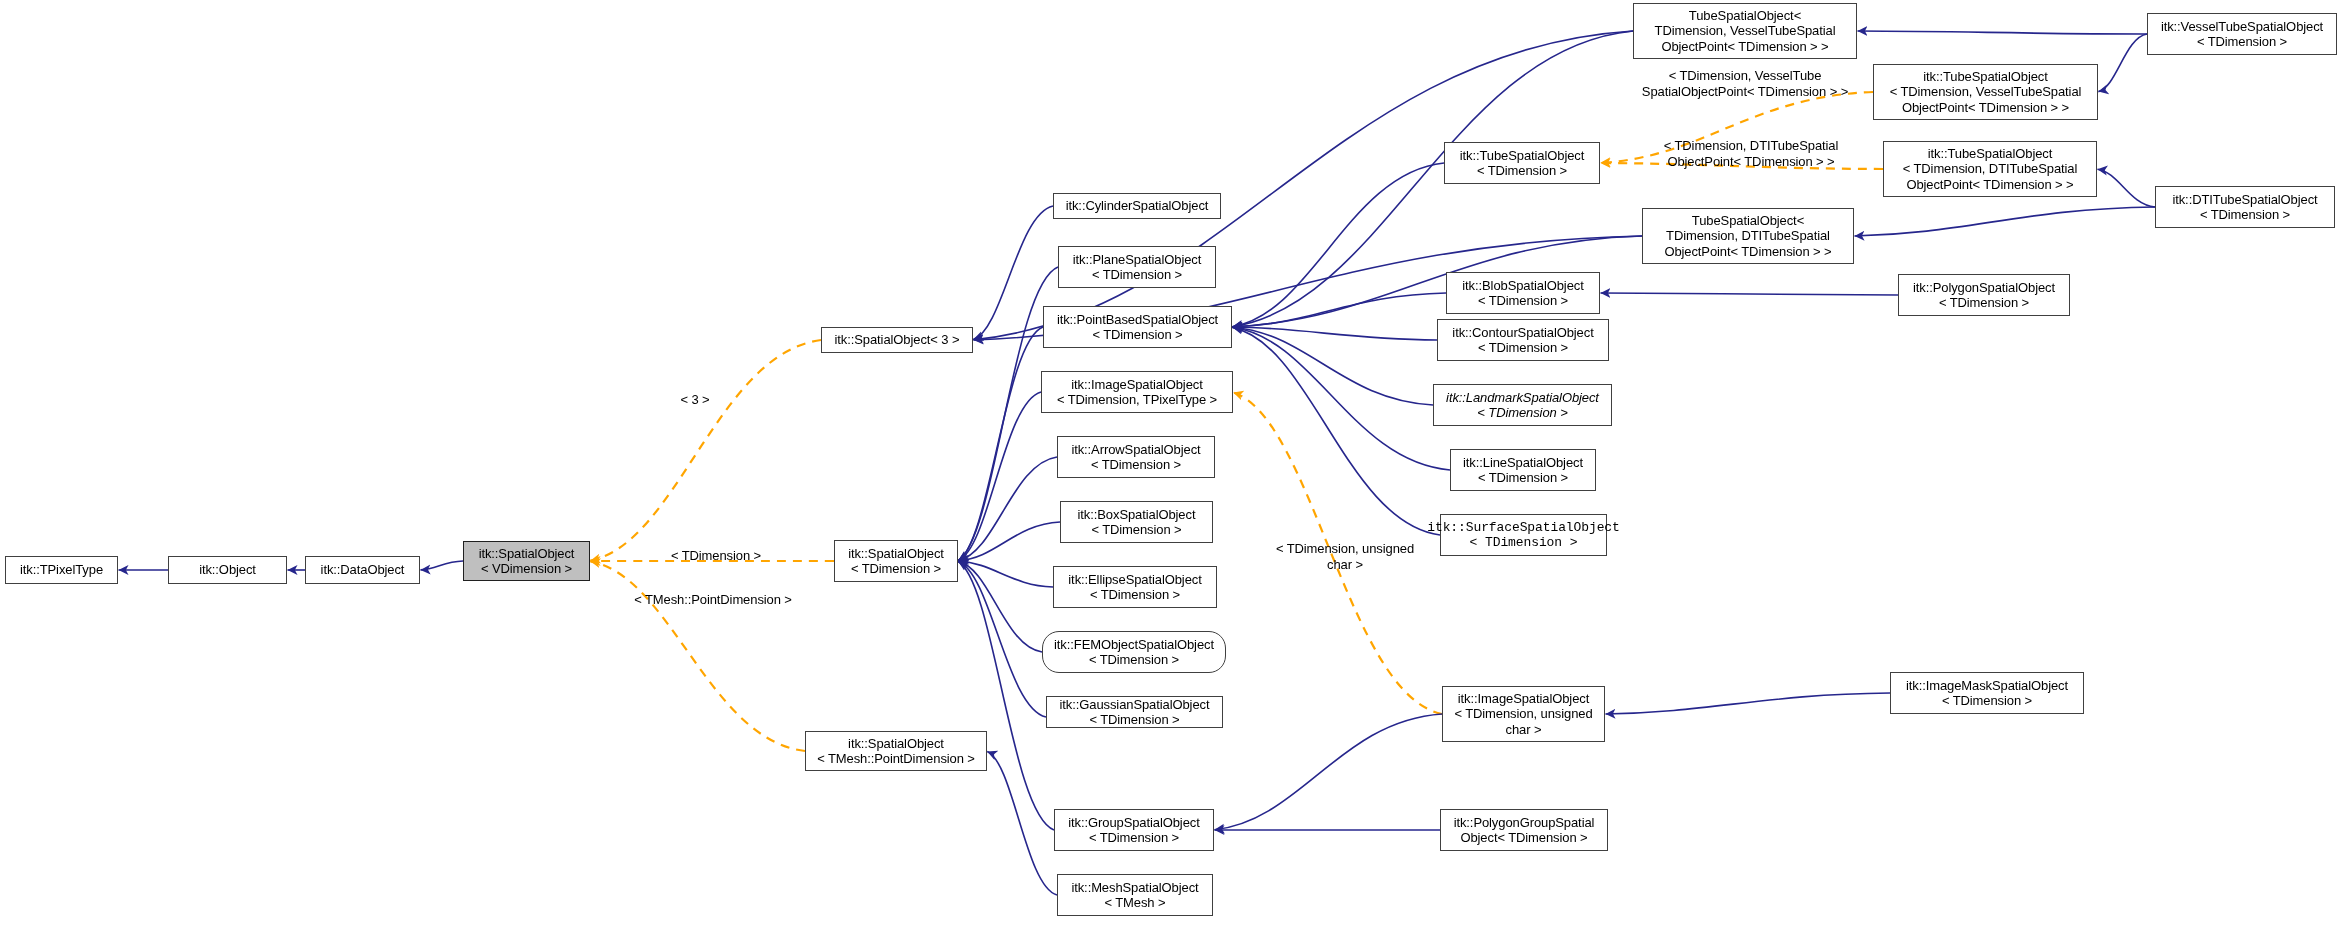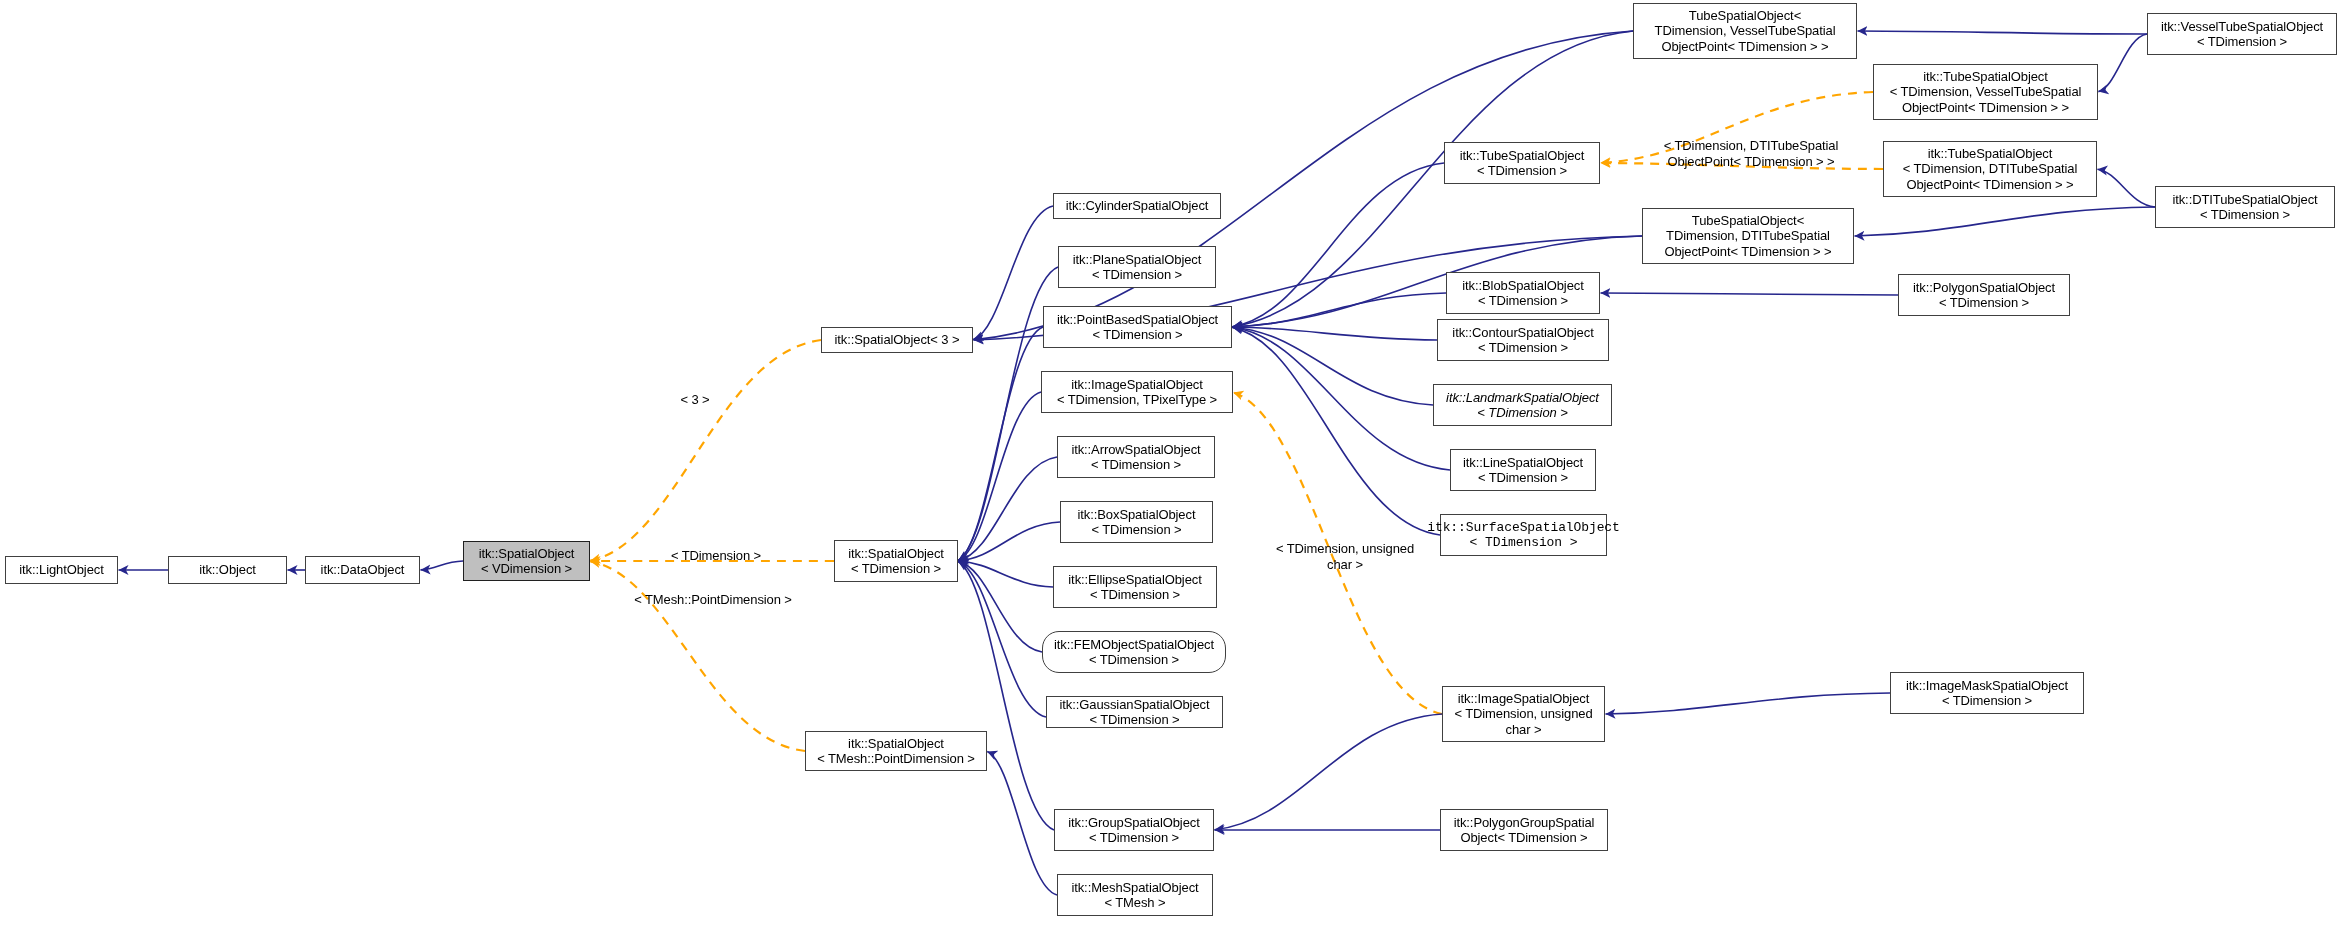--- a/index.html
+++ b/index.html
@@ -91,21 +91,21 @@
         <path d="M2147,34 C2016.5,33.82 1967.2,31.24 1857.4999732482827,31.0051721370512" stroke="#26268c" stroke-width="1.6" fill="none" marker-end="url(#ar-blue)"></path>
         <path d="M2147,34 C2124.95,37.48 2116.62,87.36 2098.322675824584,91.61805718722698" stroke="#26268c" stroke-width="1.6" fill="none" marker-end="url(#ar-blue)"></path>
         <path d="M2155,207 C2019.55,208.74 1968.38,233.68 1854.4976954172287,235.95204927873877" stroke="#26268c" stroke-width="1.6" fill="none" marker-end="url(#ar-blue)"></path>
         <path d="M2155,207 C2128.9,204.72 2119.04,172.04 2097.41823056479,169.27401312865544" stroke="#26268c" stroke-width="1.6" fill="none" marker-end="url(#ar-blue)"></path>
         <path d="M1898,295 C1763.9,294.88 1713.24,293.16 1600.4999887396264,293.003355629125" stroke="#26268c" stroke-width="1.6" fill="none" marker-end="url(#ar-blue)"></path>
         <path d="M1890,693 C1761.75,694.26 1713.3,712.32 1605.4986481615122,713.9632575038886" stroke="#26268c" stroke-width="1.6" fill="none" marker-end="url(#ar-blue)"></path>
         <path d="M1440,830 C1338.3,830 1299.88,830 1214.5,830" stroke="#26268c" stroke-width="1.6" fill="none" marker-end="url(#ar-blue)"></path>
         <path d="M1442,714 C1339.4,720.96 1300.64,820.72 1214.4456390153805,829.7732713781397" stroke="#26268c" stroke-width="1.6" fill="none" marker-end="url(#ar-blue)"></path>
       </g>
   </svg>
-<div class="node" style="left: 5px; top: 556px; width: 113px; height: 28px;">itk::LightObject</div>
+<div class="node" style="left: 5px; top: 556px; width: 113px; height: 28px;">itk::TPixelType</div>
     <div class="node" style="left: 168px; top: 556px; width: 119px; height: 28px; text-align: right;">itk::Object</div>
     <div class="node" style="left: 305px; top: 556px; width: 115px; height: 28px;">itk::DataObject</div>
     <div class="node root" style="left: 463px; top: 541px; width: 127px; height: 40px;">itk::SpatialObject
 &lt; VDimension &gt;</div>
     <div class="node" style="left: 821px; top: 327px; width: 152px; height: 26px;">itk::SpatialObject&lt; 3 &gt;</div>
     <div class="node" style="left: 805px; top: 731px; width: 182px; height: 40px;">itk::SpatialObject
 &lt; TMesh::PointDimension &gt;</div>
     <div class="node" style="left: 834px; top: 540px; width: 124px; height: 42px;">itk::SpatialObject
 &lt; TDimension &gt;</div>
     <div class="node" style="left: 1053px; top: 193px; width: 168px; height: 26px; text-align: right;">itk::CylinderSpatialObject</div>
@@ -164,15 +164,17 @@
 &lt; TDimension &gt;</div>
     <div class="node" style="left: 1898px; top: 274px; width: 172px; height: 42px;">itk::PolygonSpatialObject
 &lt; TDimension &gt;</div>
     <div class="node" style="left: 1890px; top: 672px; width: 194px; height: 42px;">itk::ImageMaskSpatialObject
 &lt; TDimension &gt;</div>
     <div class="edge-label" style="left: 640px; top: 392px; width: 110px;">&lt; 3 &gt;</div>
     <div class="edge-label" style="left: 636px; top: 548px; width: 160px;">&lt; TDimension &gt;</div>
     <div class="edge-label" style="left: 598px; top: 592px; width: 230px;">&lt; TMesh::PointDimension &gt;</div>
     <div class="edge-label" style="left: 1250px; top: 541px; width: 190px;">&lt; TDimension, unsigned
 char &gt;</div>
+    <div class="edge-label" style="left: 1600px; top: 68px; width: 290px;">&lt; TDimension, VesselTube
+SpatialObjectPoint&lt; TDimension &gt; &gt;</div>
     <div class="edge-label" style="left: 1617px; top: 138px; width: 268px;">&lt; TDimension, DTITubeSpatial
 ObjectPoint&lt; TDimension &gt; &gt;</div>
   </div>
 
 </body></html>

